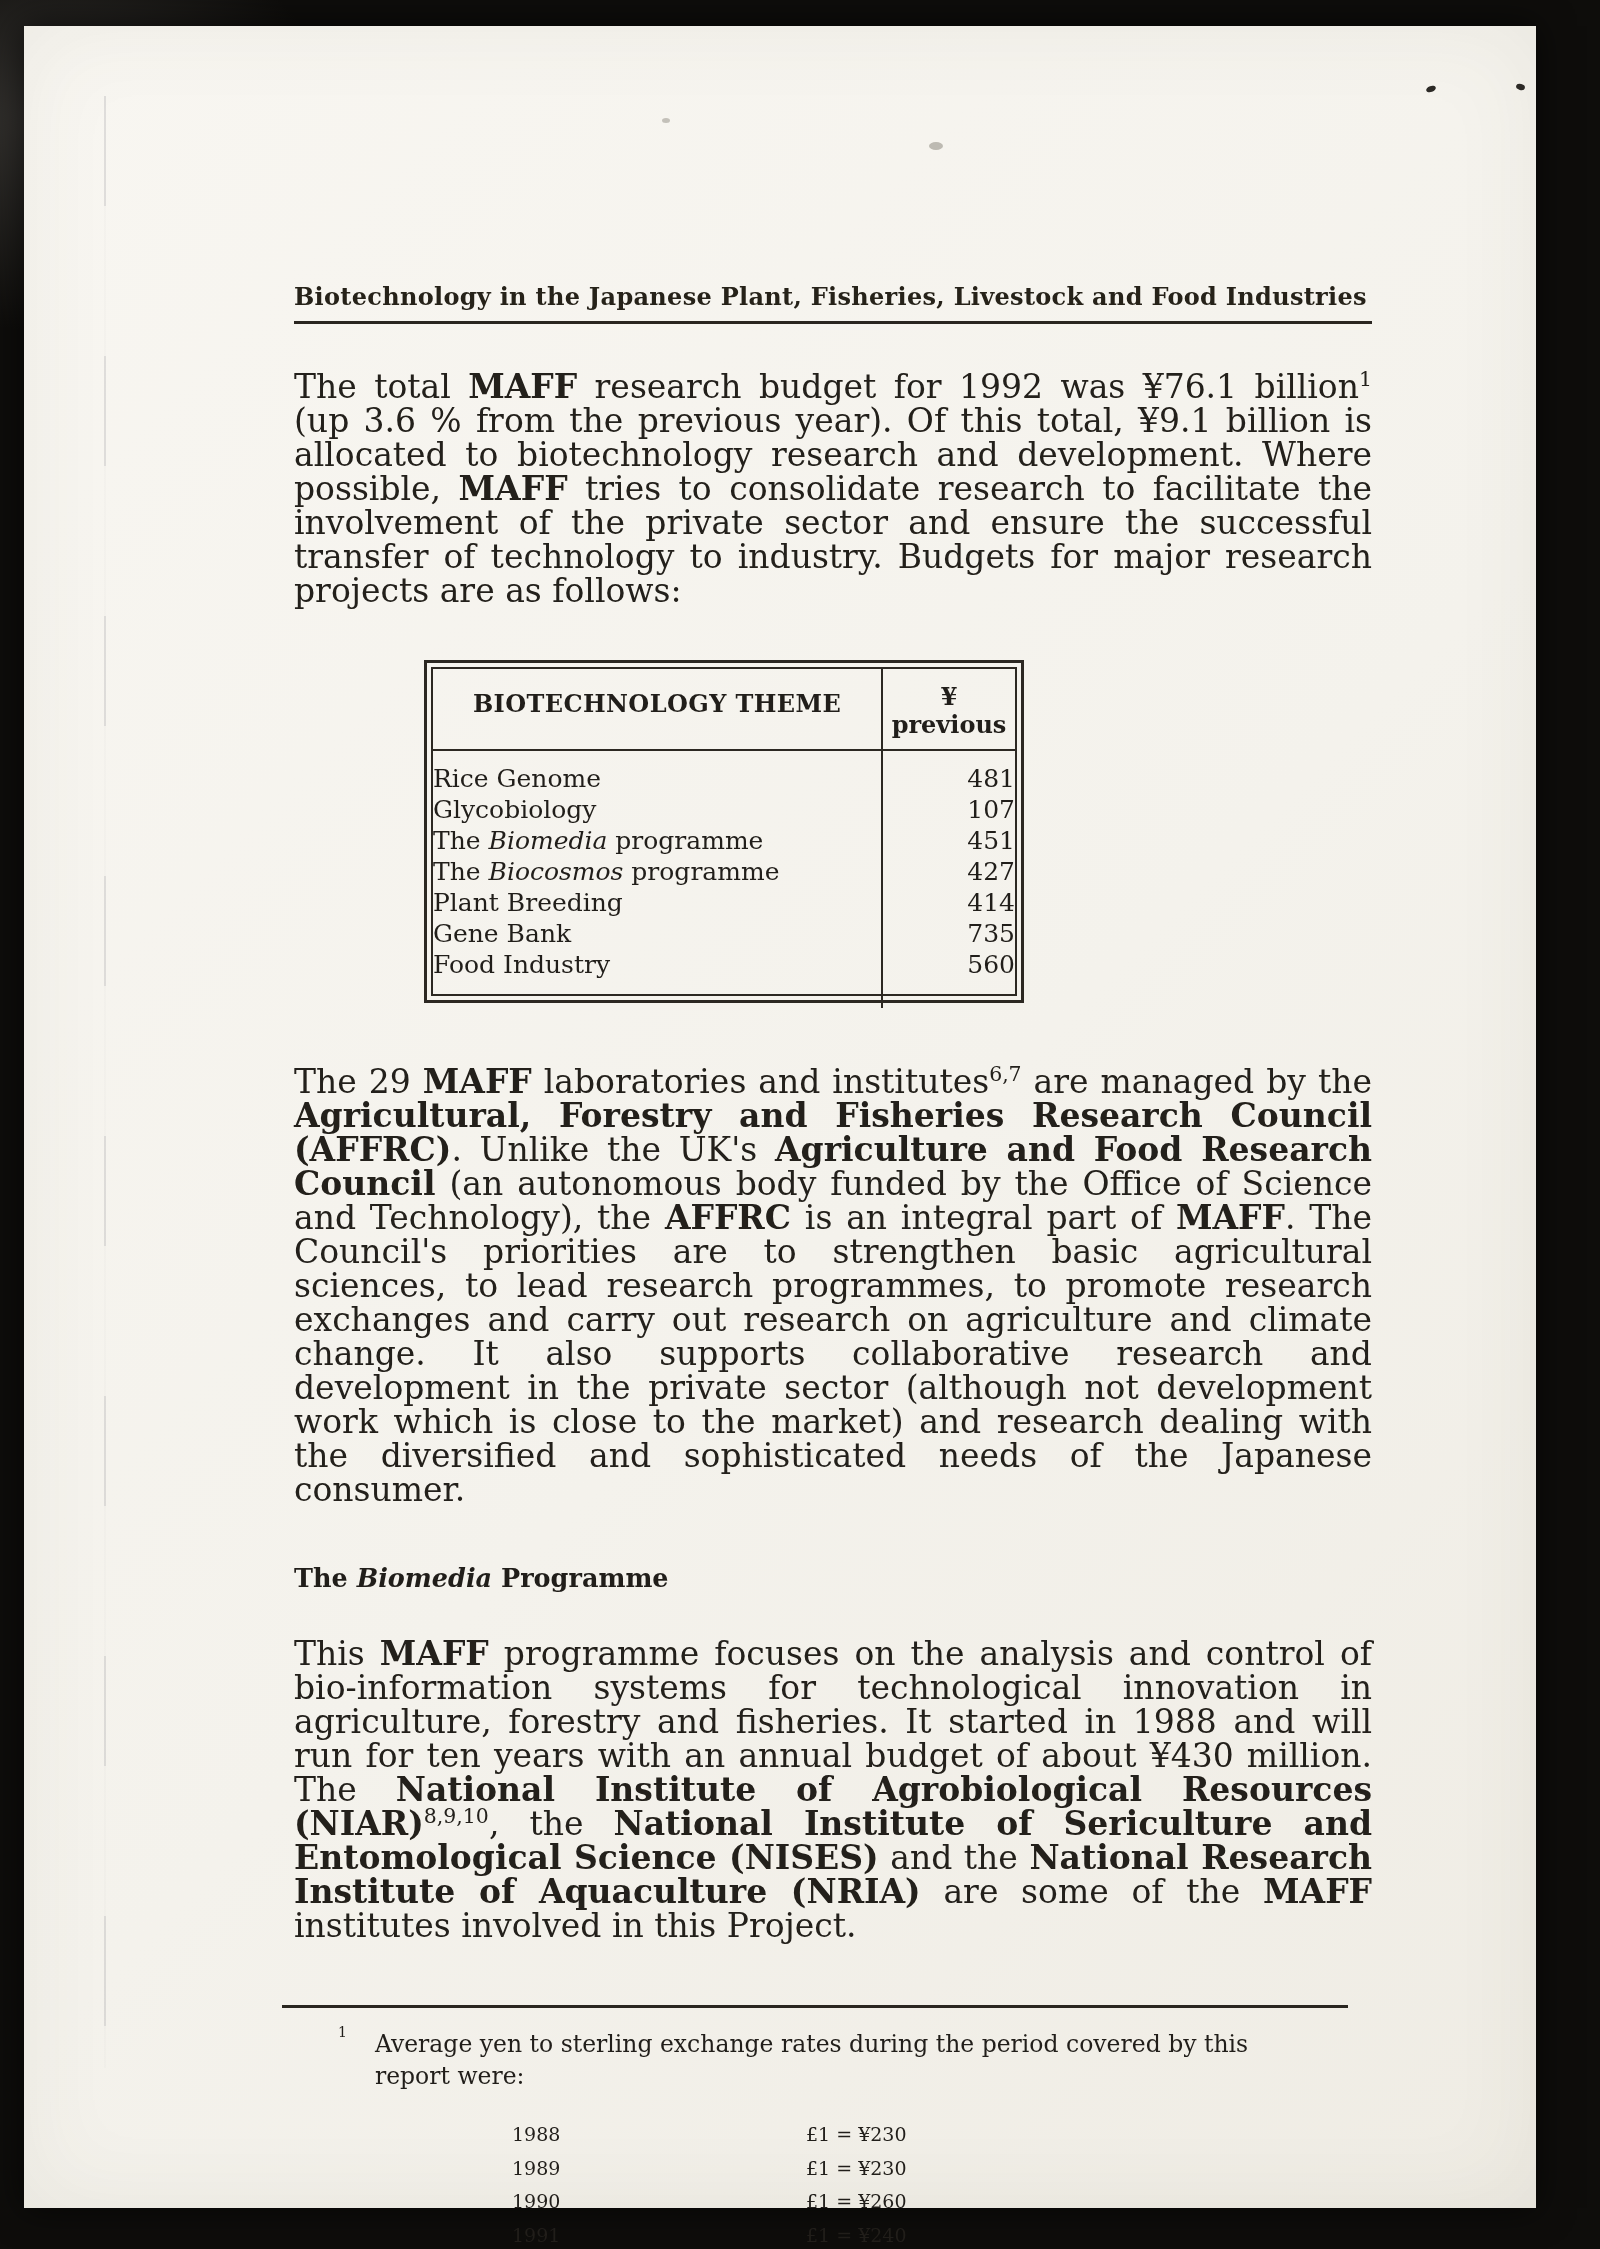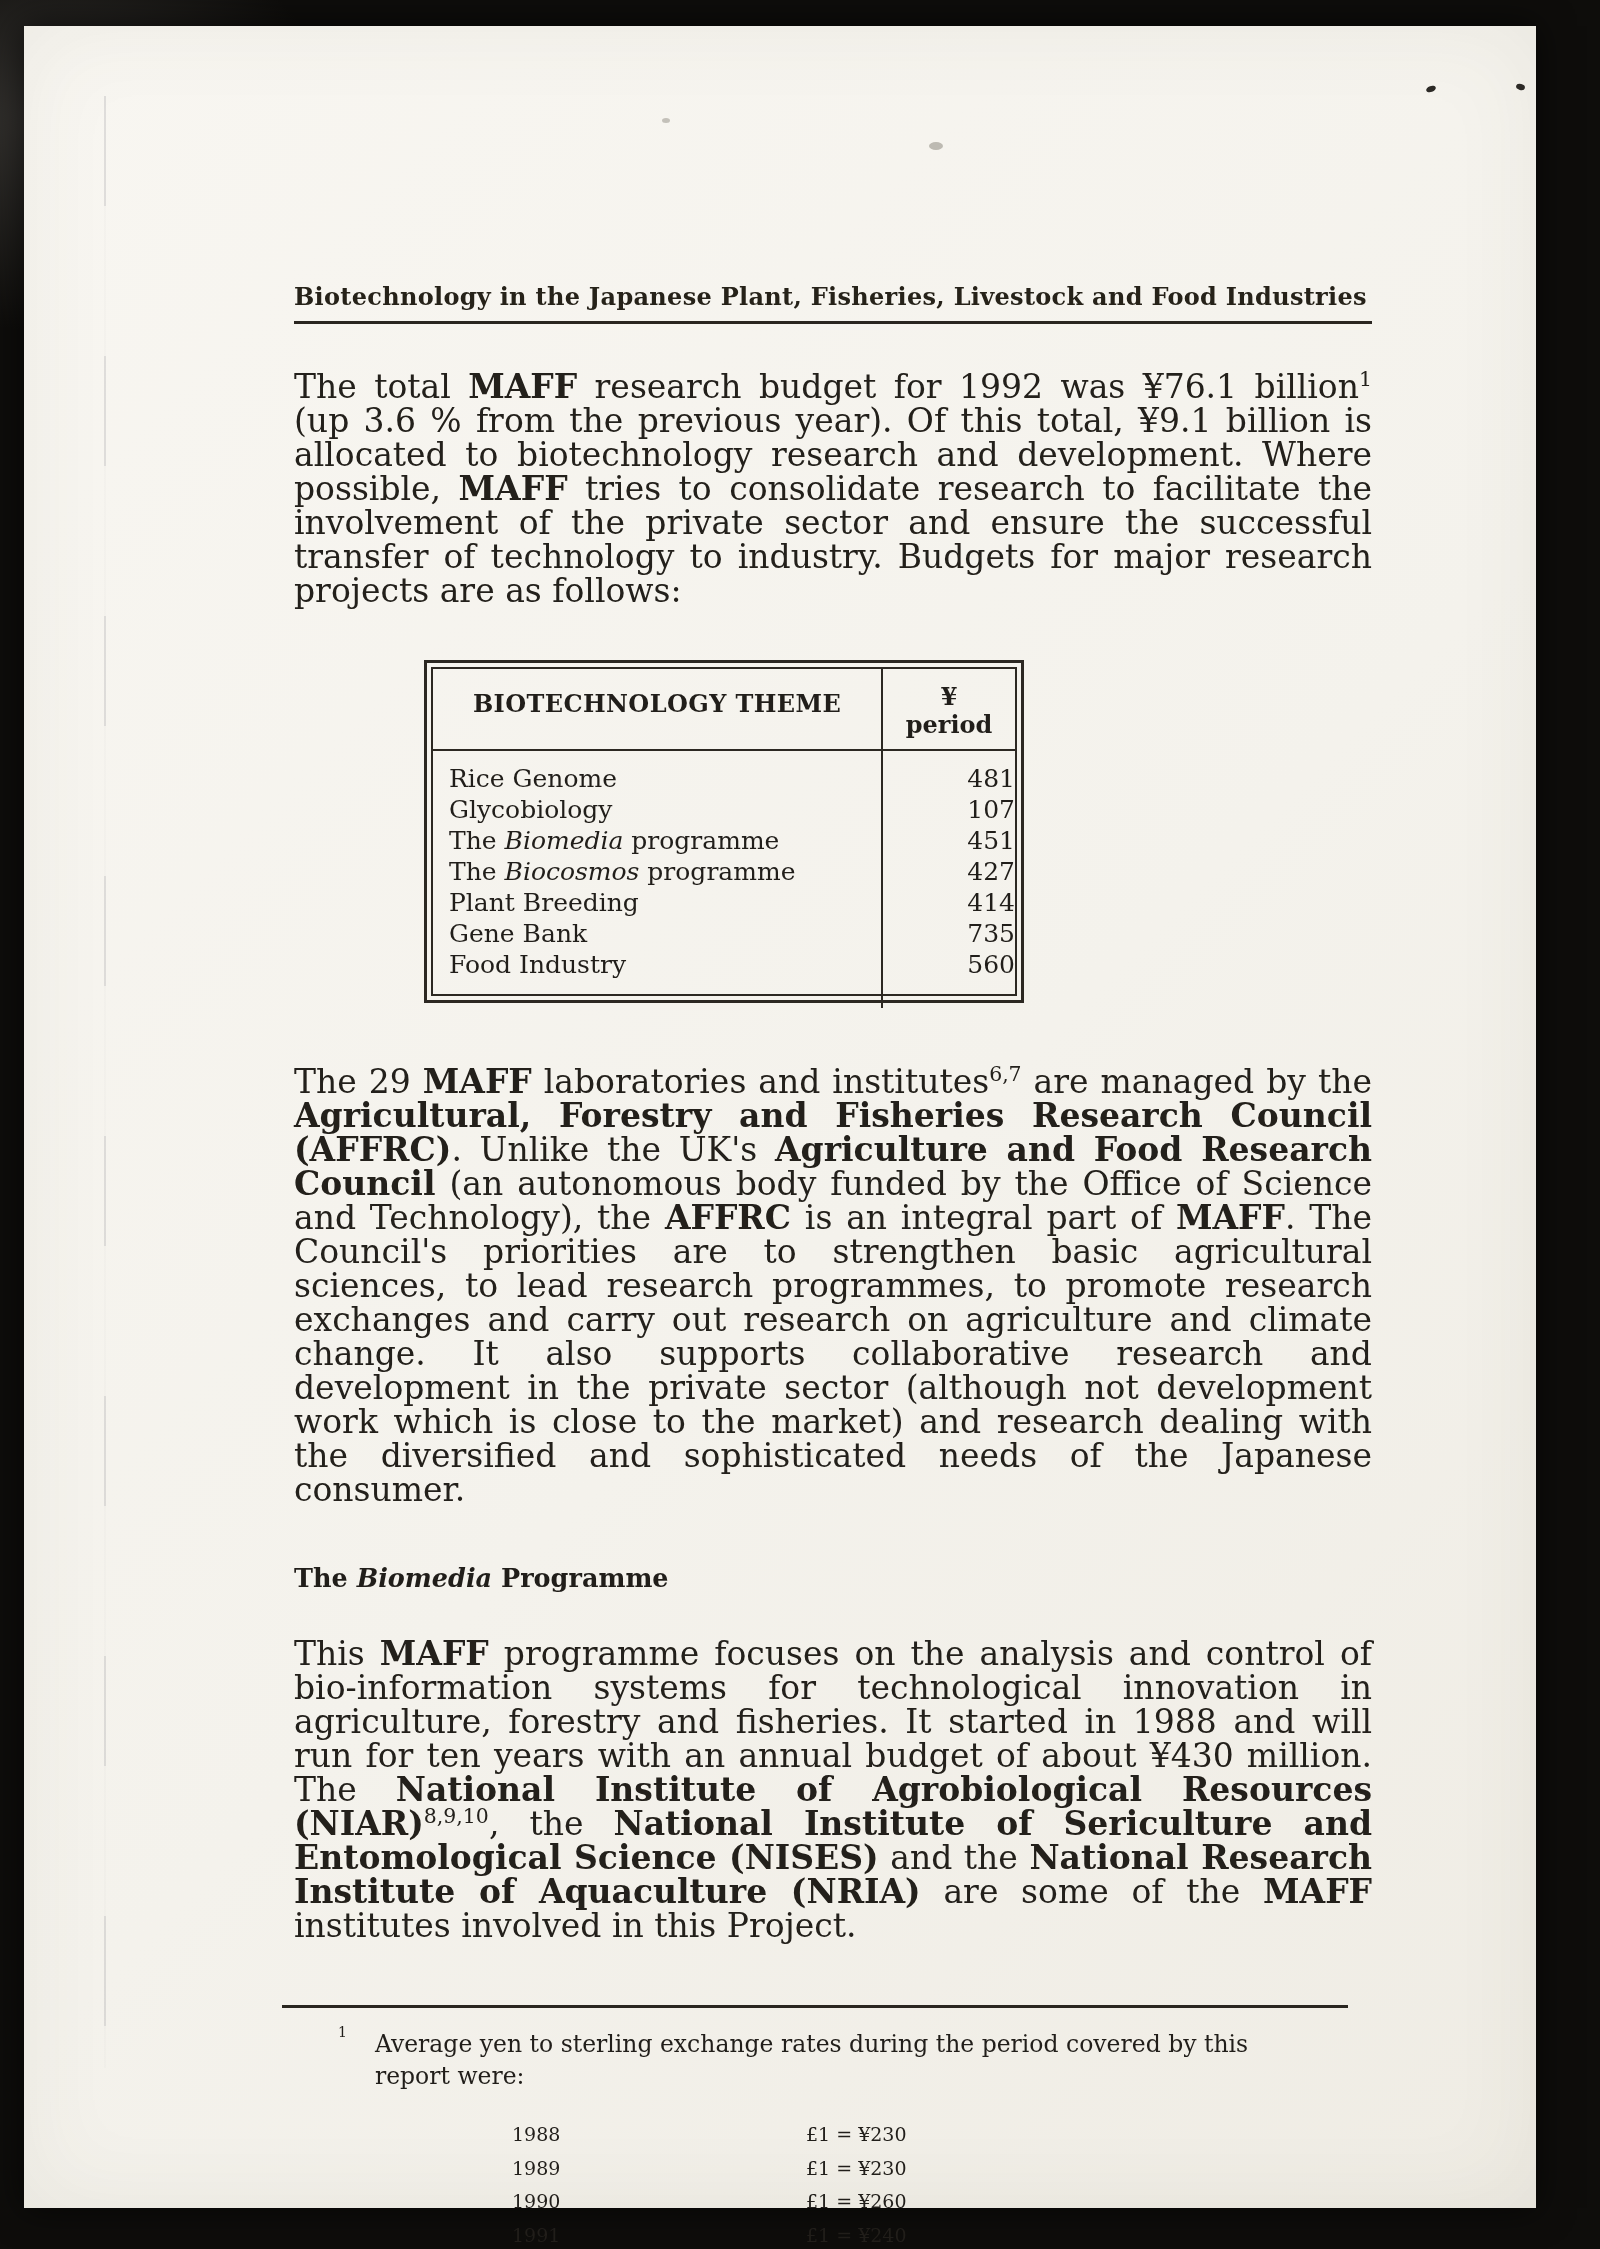--- a/index.html
+++ b/index.html
@@ -91,21 +91,21 @@
     padding: 14px 0 10px 0;
     line-height: 28px;
   }
   .tbl-body { padding: 12px 0 14px 0; }
   .tbl-row {
     display: grid;
     grid-template-columns: 448px 1fr;
     font-size: 25px;
     line-height: 31px;
   }
-  .tbl-c1 { padding-left: 16px; }
+  .tbl-c1 { }
   .tbl-c2 { text-align: right; position: relative; }
   
   .tbl-body { position: relative; }
   .tbl-body::before {
     content: "";
     position: absolute;
     left: 448px; top: -12px; bottom: -14px;
     width: 2px; background: #2c2822;
   }
 
@@ -152,21 +152,21 @@
     </div>
 
     <p class="body-para para-intro"><span>The total </span><span class="b">MAFF</span><span> research budget for 1992 was ¥76.1 billion</span><sup>1</sup><span> (up 3.6 % from the previous year).  Of this total, ¥9.1 billion is allocated to biotechnology research and development.  Where possible, </span><span class="b">MAFF</span><span> tries to consolidate research to facilitate the involvement of the private sector and ensure the successful transfer of technology to industry.  Budgets for major research projects are as follows:</span></p>
 
     <div class="budget-table-outer">
       <div class="budget-table-inner">
         <div class="tbl-header-row">
           <div class="tbl-h1">BIOTECHNOLOGY THEME</div>
           <div class="tbl-h2">
             <div>¥</div>
-            <div>period</div>
+            <div>previous</div>
           </div>
         </div>
         <div class="tbl-body">
 
             <div class="tbl-row">
               <div class="tbl-c1"><span>Rice Genome</span></div>
               <div class="tbl-c2">481</div>
             </div>
 
             <div class="tbl-row">

